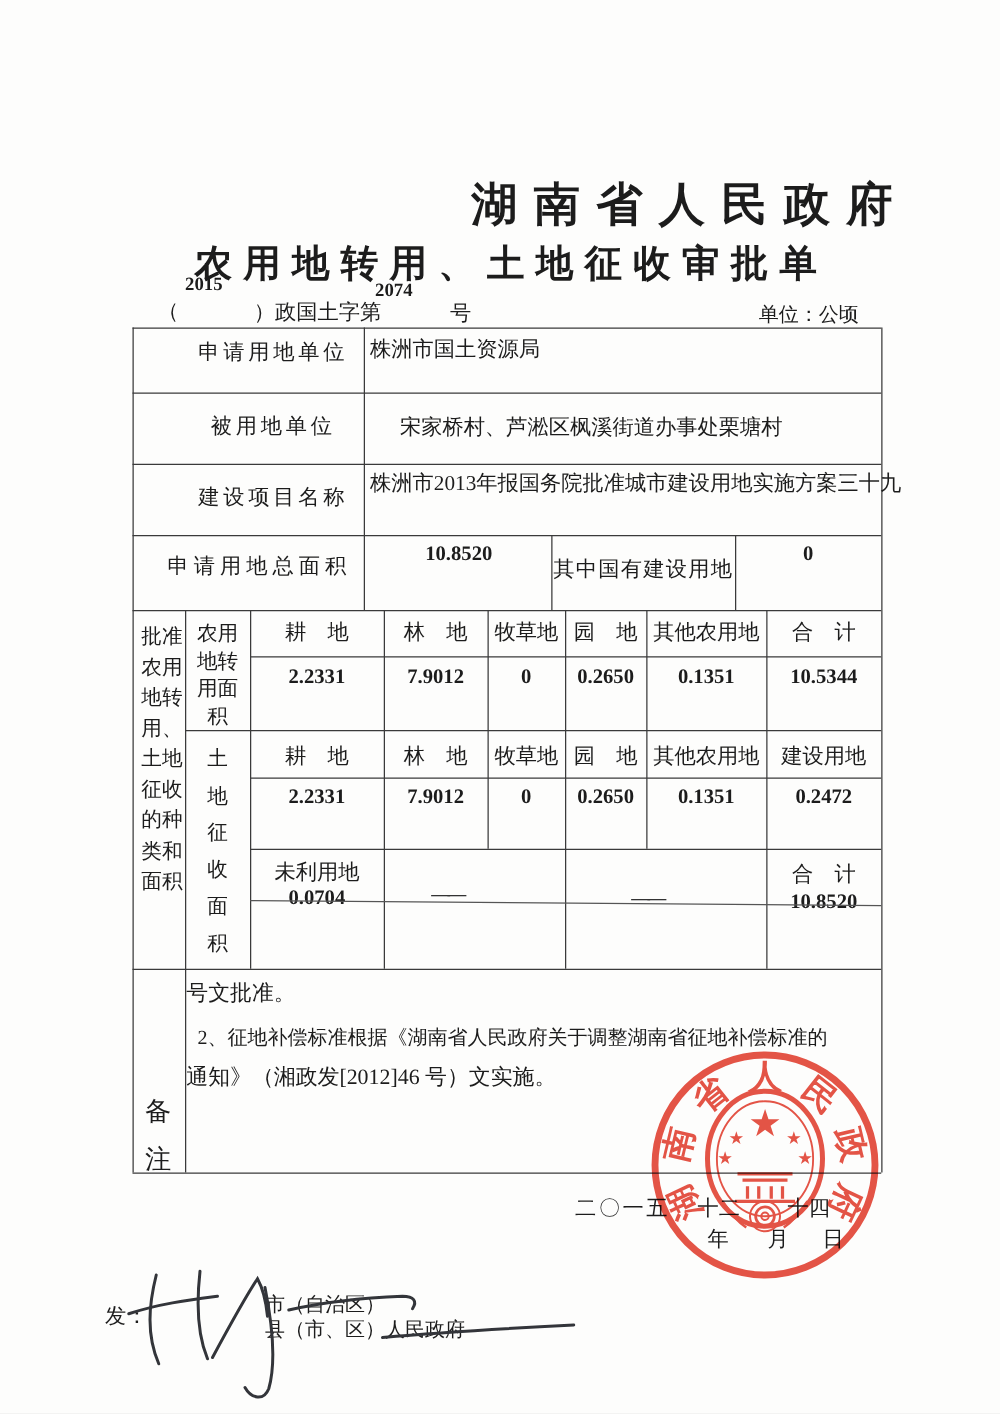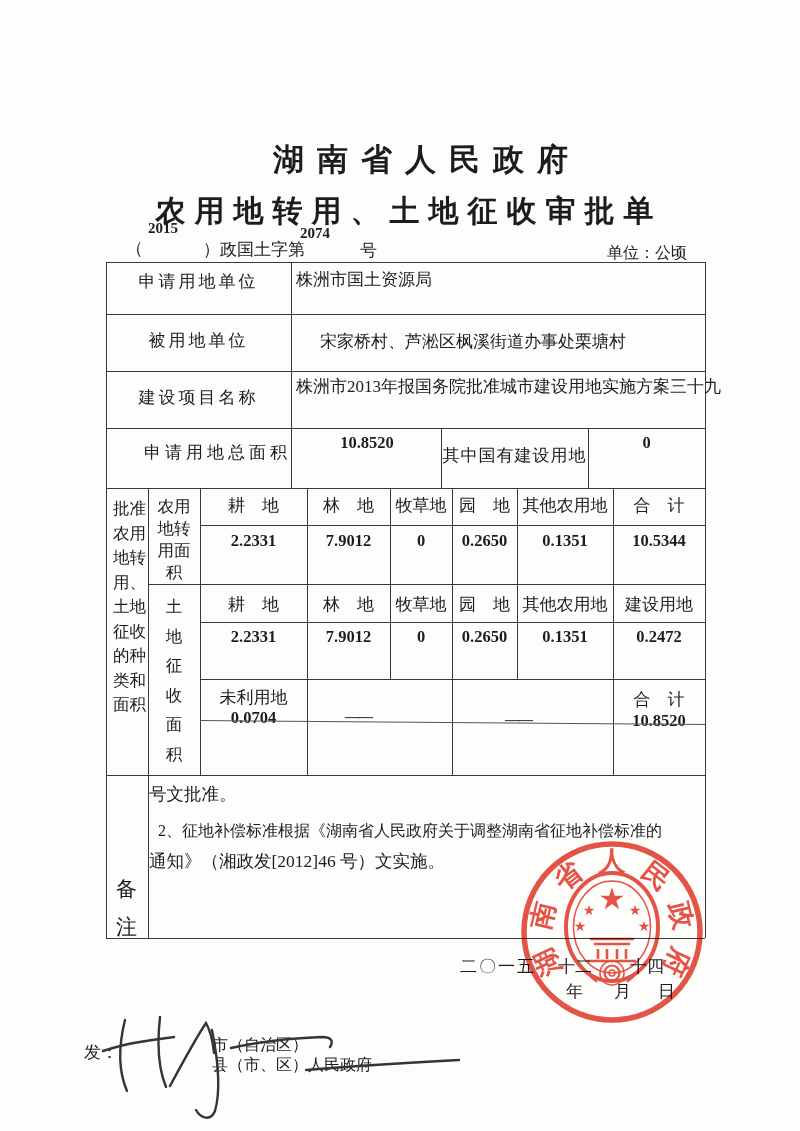--- a/index.html
+++ b/index.html
@@ -6,27 +6,27 @@
   #doc{
     position:relative;width:800px;height:1131px;margin:0 auto;
     background:#fdfdfc;overflow:hidden;
     font-family:"Liberation Serif","DejaVu Serif",serif;
     color:#1c1c1c;
   }
   .hl{position:absolute;height:1px;background:#3a3a3a;z-index:1;}
   .vl{position:absolute;width:1px;background:#3a3a3a;z-index:1;}
   .txt{position:absolute;z-index:2;font-size:17px;line-height:1.2;white-space:nowrap;}
   .ctr{text-align:center;white-space:nowrap;}
-  .ls3{letter-spacing:3px;padding-left:0;}
+  .ls3{letter-spacing:3px;padding-left:20px;}
   .ls4{letter-spacing:4px;padding-left:4px;}
   .bold{font-weight:bold;}
   .num{font-weight:bold;font-size:16.5px;}
   .vert{position:absolute;z-index:2;font-size:16.5px;word-break:break-all;line-break:anywhere;text-align:center;white-space:normal;}
-  .org-title{position:absolute;left:114px;top:139px;width:600px;text-align:center;
-    font-size:31px;font-weight:bold;letter-spacing:13px;padding-left:13px;z-index:2;white-space:nowrap;}
+  .org-title{position:absolute;left:114px;top:139px;width:600px;text-align:right;
+    font-size:37px;font-weight:bold;letter-spacing:13px;padding-left:13px;z-index:2;white-space:nowrap;}
   .form-title{position:absolute;left:0;top:191px;width:800px;text-align:center;
     font-size:30px;font-weight:bold;letter-spacing:9px;padding-left:9px;z-index:2;white-space:nowrap;}
   .dash-mark{position:absolute;z-index:2;font-size:15px;font-weight:bold;color:#333;letter-spacing:-2px;}
   #seal-svg{position:absolute;left:515px;top:835px;z-index:5;opacity:.87;mix-blend-mode:multiply;}
   #sig-svg{position:absolute;left:0;top:0;z-index:4;pointer-events:none;}
   .fill-line{position:absolute;left:200px;top:720px;width:505px;height:1px;background:#555;
     transform:rotate(0.45deg);transform-origin:left center;z-index:2;}
 </style>
 </head>
 <body>
@@ -70,21 +70,21 @@
 
   <div class="txt ctr ls3" style="left:106px;top:272px;width:185px;">申请用地单位</div>
   <div class="txt" style="left:296px;top:270px;">株洲市国土资源局</div>
 
   <div class="txt ctr ls3" style="left:106px;top:331px;width:185px;">被用地单位</div>
   <div class="txt" style="left:296px;top:332px;margin-left:24px;">宋家桥村、芦淞区枫溪街道办事处栗塘村</div>
 
   <div class="txt ctr ls3" style="left:106px;top:388px;width:185px;">建设项目名称</div>
   <div class="txt" style="left:296px;top:377px;">株洲市2013年报国务院批准城市建设用地实施方案三十九</div>
 
-  <div class="txt ctr ls4" style="left:120px;top:443px;width:187px;">申请用地总面积</div>
+  <div class="txt ctr ls4" style="left:110px;top:443px;width:187px;">申请用地总面积</div>
   <div class="txt ctr num" style="left:293px;top:433px;width:148px;">10.8520</div>
   <div class="txt ctr" style="left:441px;top:446px;width:147px;letter-spacing:1px;">其中国有建设用地</div>
   <div class="txt ctr num" style="left:588px;top:433px;width:117px;">0</div>
 
   <div class="vert" style="left:111px;top:497px;width:37px;line-height:24.5px;">批准农用地转用、土地征收的种类和面积</div>
   <div class="vert" style="left:154px;top:496px;width:40px;line-height:22px;">农用地转用面积</div>
   <div class="vert" style="left:163px;top:592px;width:22px;line-height:29.5px;">土地征收面积</div>
 
   <div class="txt ctr" style="left:200px;top:496px;width:107px;">耕　地</div>
   <div class="txt ctr" style="left:307px;top:496px;width:83px;">林　地</div>

